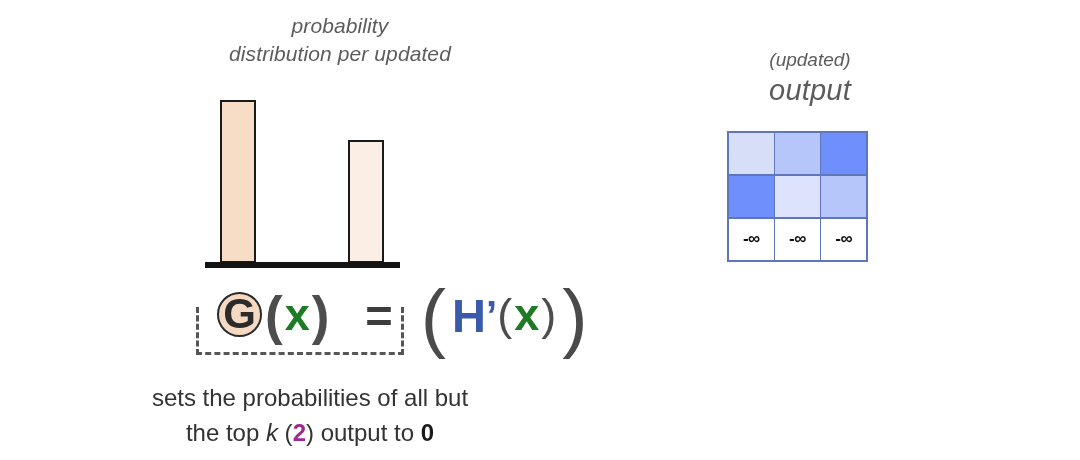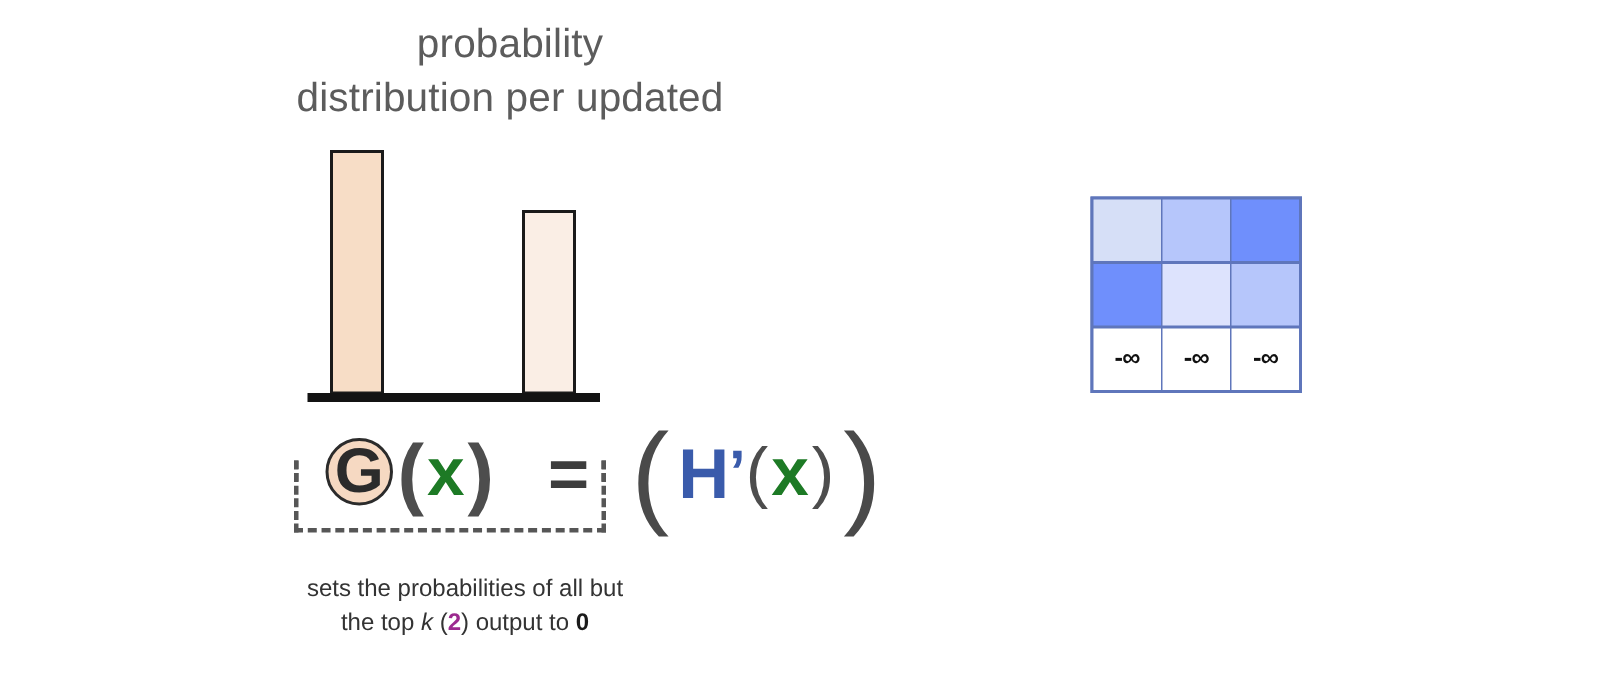--- a/index.html
+++ b/index.html
@@ -20,21 +20,22 @@
     inset: 0;
   }
 
   
   .hist-caption {
     position: absolute;
     left: 120px;
     top: 12px;
     width: 440px;
     text-align: center;
-    font-size: 27px;
+    font-style: italic;
+    font-size: 21px;
     line-height: 1.32;
     color: #5c5c5c;
     letter-spacing: .1px;
   }
   .hist-caption span { display: block; }
 
   .out-label {
     position: absolute;
     left: 690px;
     top: 48px;
@@ -228,21 +229,21 @@
   .dashed-tick-left { left: 196px; }
   .dashed-tick-right { left: 401px; }
 
   
   .footnote {
     position: absolute;
     left: 95px;
     top: 381px;
     width: 430px;
     text-align: center;
-    font-size: 16px;
+    font-size: 24px;
     line-height: 1.45;
     color: #333333;
   }
   .footnote span.line { display: block; }
   .it { font-style: italic; }
   .purple { color: #9c2a8f; font-weight: bold; }
   .bold { font-weight: bold; color: #1a1a1a; }
 </style>
 </head>
 <body>
@@ -253,20 +254,24 @@
     <span>probability</span>
     <span>distribution per updated</span>
   </div>
 
   <div class="hist">
     <div class="bar bar-1" style="background: rgb(247, 221, 198);"></div>
     <div class="bar bar-2" style="background: rgb(250, 238, 229);"></div>
     <div class="hist-baseline"></div>
   </div>
 
+  <div class="out-label">
+    <span class="small">(updated)</span>
+    <span class="big">output</span>
+  </div>
 
   <div class="matrix">
     <div class="cell" style="background: rgb(214, 223, 247);"></div>
     <div class="cell" style="background: rgb(182, 198, 251);"></div>
     <div class="cell" style="background: rgb(111, 143, 252);"></div>
     <div class="cell" style="background: rgb(111, 143, 252);"></div>
     <div class="cell" style="background: rgb(221, 227, 253);"></div>
     <div class="cell" style="background: rgb(182, 198, 251);"></div>
     <div class="cell" style="background: rgb(255, 255, 255);">-∞</div>
     <div class="cell" style="background: rgb(255, 255, 255);">-∞</div>

